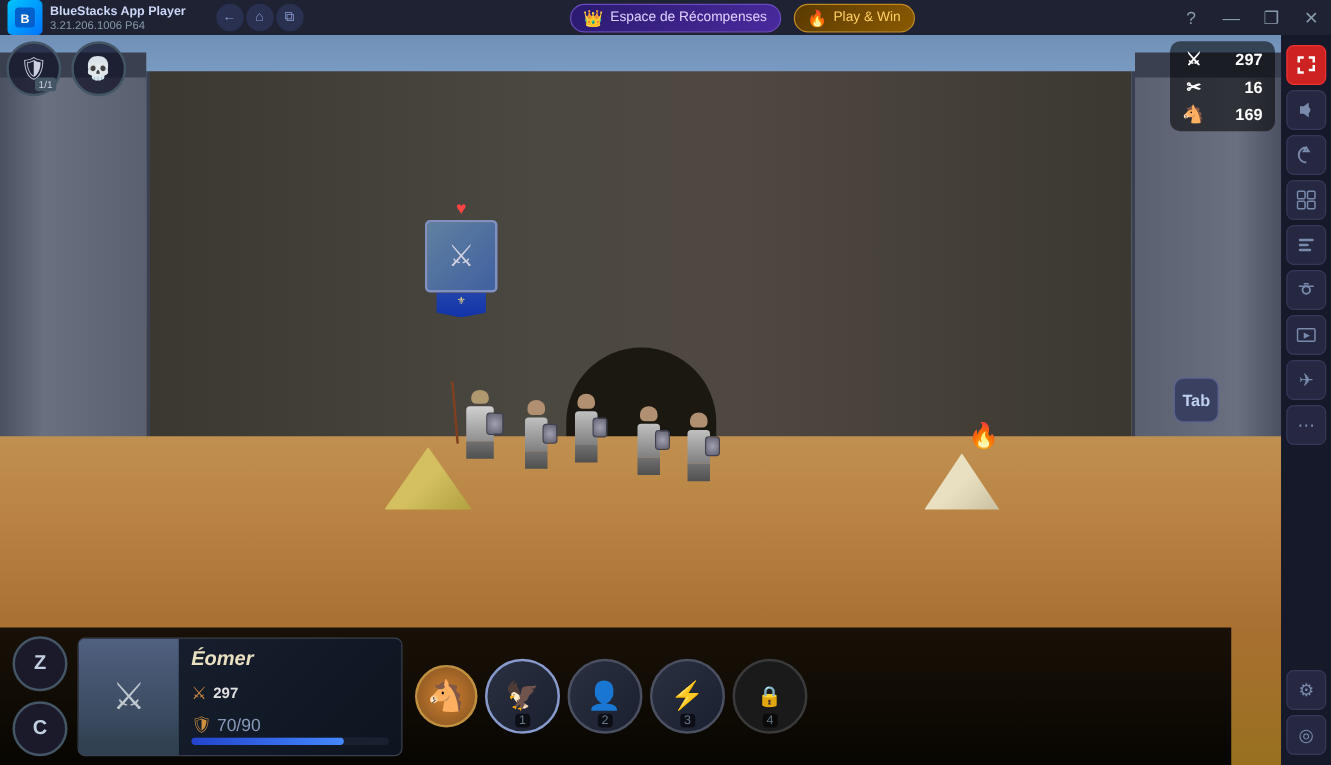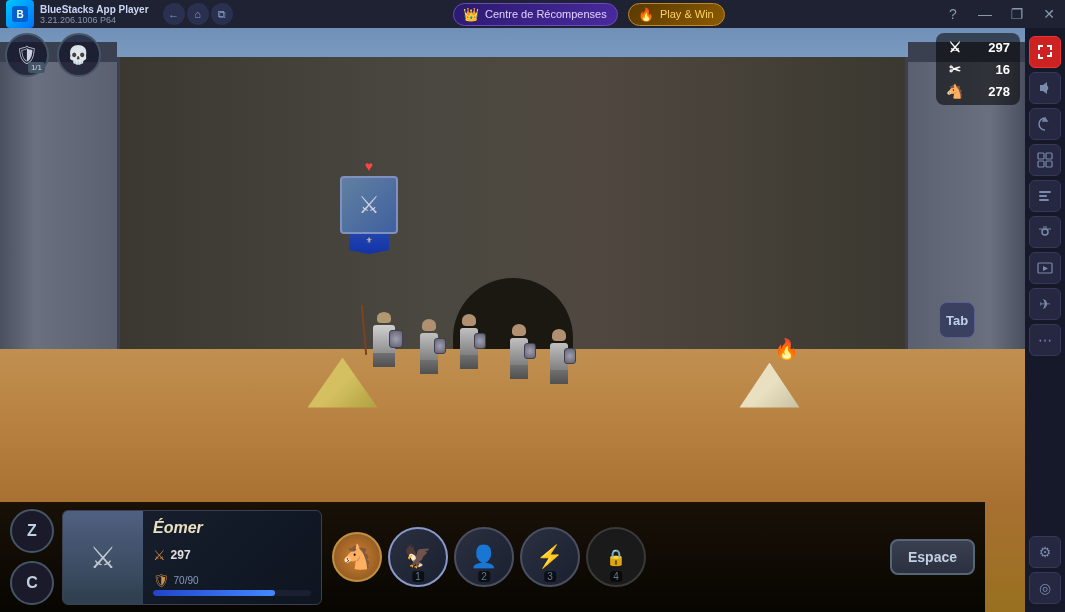--- a/index.html
+++ b/index.html
@@ -27,21 +27,21 @@
       width: 28px; height: 28px;
       background: linear-gradient(135deg, #00c6ff, #0072ff);
       border-radius: 4px;
       margin: 0 6px;
       display: flex; align-items: center; justify-content: center;
       color: white; font-size: 10px; font-weight: bold;
     }
     #titlebar .app-info {
       display: flex; flex-direction: column;
       font-size: 9px; color: #8899aa;
-      margin-right: 14px;
+      margin-right: 24px;
     }
     #titlebar .app-info .app-name {
       color: #ccd6f6; font-weight: bold; font-size: 10px;
     }
     #titlebar .nav-buttons {
       display: flex; gap: 2px; margin-right: 8px;
     }
     #titlebar .nav-btn {
       width: 22px; height: 22px;
       border-radius: 50%;
@@ -394,21 +394,21 @@
       height: 6px;
       background: #1a2030;
       border-radius: 3px;
       overflow: hidden;
     }
     .xp-bar-fill {
       height: 100%;
       background: linear-gradient(90deg, #2244cc, #4488ff);
       border-radius: 3px;
     }
-    .xp-text { color: #8899bb; font-size: 10px; }
+    .xp-text { color: #8899bb; font-size: 14px; }
 
     
     #skill-slots {
       display: flex;
       align-items: center;
       gap: 6px;
       margin-right: 10px;
     }
     .skill-slot {
       width: 60px; height: 60px;
@@ -550,21 +550,21 @@
     <span>3.21.206.1006 P64</span>
   </div>
   <div class="nav-buttons">
     <button class="nav-btn">←</button>
     <button class="nav-btn">⌂</button>
     <button class="nav-btn">⧉</button>
   </div>
   <div class="center-buttons">
     <button class="reward-center-btn">
       <span class="crown-icon">👑</span>
-      <span>Centre de Récompenses</span>
+      <span>Espace de Récompenses</span>
     </button>
     <button class="play-win-btn">
       <span class="flame-icon">🔥</span>
       <span>Play &amp; Win</span>
     </button>
   </div>
   <button class="win-ctrl">?</button>
   <button class="win-ctrl">—</button>
   <button class="win-ctrl">❐</button>
   <button class="win-ctrl close">✕</button>
@@ -603,21 +603,21 @@
     <div class="resource-row">
       <div class="res-icon">⚔</div>
       <span class="res-count">297</span>
     </div>
     <div class="resource-row">
       <div class="res-icon">✂</div>
       <span class="res-count">16</span>
     </div>
     <div class="resource-row">
       <div class="res-icon">🐴</div>
-      <span class="res-count">278</span>
+      <span class="res-count">169</span>
     </div>
   </div>
 
   <div id="hero-portrait">
     <span class="heart-icon-small">♥</span>
     <div class="portrait-frame">
       
     </div>
     <div class="portrait-banner">⚜</div>
   </div>
@@ -708,21 +708,20 @@
         <div class="skill-img">⚡</div>
         <span class="slot-num">3</span>
       </div>
 
       <div class="skill-slot locked">
         <span class="lock-icon-overlay">🔒</span>
         <span class="slot-num">4</span>
       </div>
     </div>
 
-    <button id="espace-btn">Espace</button>
   </div>
 
   <div style="position:absolute; right:50px; top:50%; transform:translateY(-50%); z-index:25;">
     <button class="sidebar-btn-tab">Tab</button>
   </div>
 </div>
 
 <div id="right-sidebar">
   <div class="sidebar-btn highlighted">
     <svg width="16" height="16" viewBox="0 0 16 16" fill="white">

